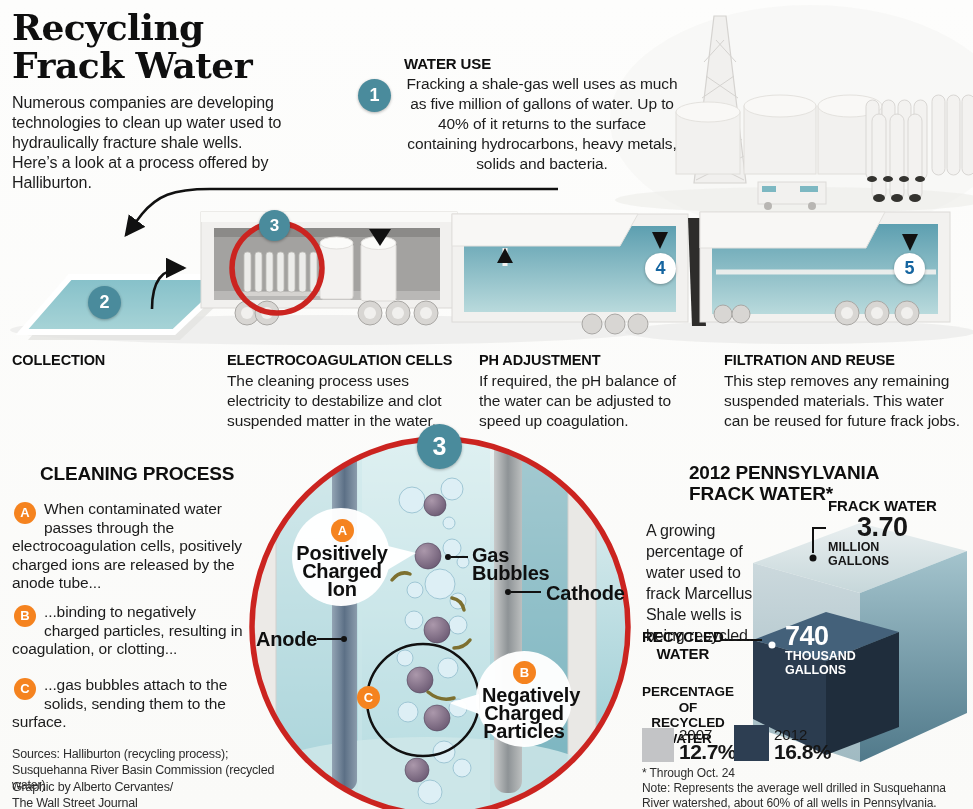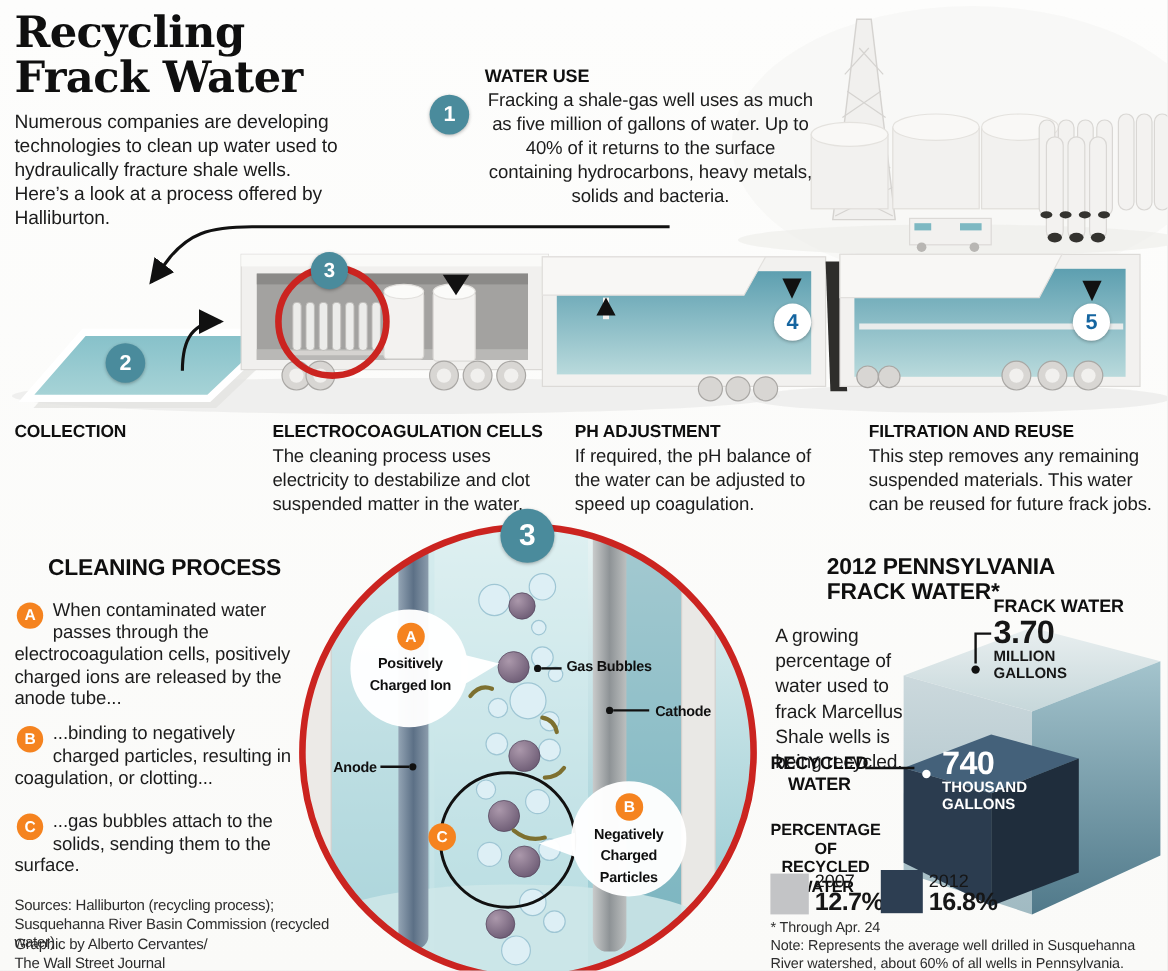--- a/index.html
+++ b/index.html
@@ -9,21 +9,21 @@
   svg{position:absolute;left:0;top:0;}
   .headline{font-family:"DejaVu Serif",serif;font-weight:bold;font-size:36px;line-height:38px;letter-spacing:-0.5px;color:#0f0f0f;}
   .body-txt{font-size:15.5px;line-height:20px;letter-spacing:-0.1px;color:#1c1c1c;}
   .sec-title{font-size:14.5px;font-weight:bold;letter-spacing:-0.1px;color:#0f0f0f;text-align:center;}
   .big-title{font-size:19px;line-height:21px;font-weight:bold;letter-spacing:-0.2px;color:#0f0f0f;}
   .badge{border-radius:50%;display:flex;align-items:center;justify-content:center;
          font-weight:bold;color:#fff;box-shadow:0 1px 3px rgba(0,0,0,.3);}
   .badge-teal{background:#4a8b9c;}
   .badge-white{background:#fff;color:#1565a0;}
   .badge-orange{background:#f5831f;box-shadow:none;}
-  .lbl{font-size:12px;line-height:18px;font-weight:bold;color:#0f0f0f;letter-spacing:-0.2px;}
+  .lbl{font-size:20px;line-height:18px;font-weight:bold;color:#0f0f0f;letter-spacing:-0.2px;}
   .small-txt{font-size:12px;line-height:14.5px;letter-spacing:-0.1px;color:#2d2d2d;}
   .wsj-note{font-size:12.5px;line-height:15.5px;letter-spacing:-0.2px;color:#2d2d2d;}
   .white{color:#fff;}
   .ctr{text-align:center;}
 </style>
 </head>
 <body>
 
 <div id="canvas">
 
@@ -353,21 +353,21 @@
 <div class="abs lbl ctr" style="left:482px;top:686px;width:84px;">Negatively Charged Particles</div>
 
 <div class="abs big-title" style="left:660px;top:462px;margin-left:29px;">
   <div>2012 PENNSYLVANIA</div>
   <div>FRACK WATER*</div>
 </div>
 <div class="abs body-txt" style="left:646px;top:520px;width:112px;font-size:16px;line-height:21px;">A growing percentage of water used to frack Marcellus Shale wells is being recycled.</div>
 
 <div class="abs" style="left:828px;top:497px;">
   <div class="sec-title" style="font-size:15px;">FRACK WATER</div>
-  <div style="font-size:27px;font-weight:bold;line-height:26px;letter-spacing:-0.5px;">3.70</div>
+  <div style="font-size:27px;font-weight:bold;line-height:26px;letter-spacing:-0.5px;text-align:center;">3.70</div>
   <div style="font-size:12.5px;font-weight:bold;line-height:14px;">MILLION</div>
   <div style="font-size:12.5px;font-weight:bold;line-height:14px;">GALLONS</div>
 </div>
 
 <div class="abs" style="left:642px;top:628px;">
   <div class="sec-title" style="font-size:15px;line-height:17px;">RECYCLED</div>
   <div class="sec-title" style="font-size:15px;line-height:17px;">WATER</div>
 </div>
 
 <div class="abs white" style="left:785px;top:623px;">
@@ -378,21 +378,21 @@
 
 <div class="abs sec-title" style="left:642px;top:684px;width:92px;font-size:13.5px;line-height:15.5px;">PERCENTAGE OF RECYCLED WATER</div>
 
 <div class="abs" style="left:642px;top:728px;width:32px;height:34px;background:#c3c4c6;"></div>
 <div class="abs" style="left:679px;top:726px;font-size:15px;">2007</div>
 <div class="abs" style="left:679px;top:740px;font-size:21px;font-weight:bold;letter-spacing:-0.5px;">12.7%</div>
 <div class="abs" style="left:734px;top:725px;width:35px;height:36px;background:#2d3e52;"></div>
 <div class="abs" style="left:774px;top:726px;font-size:15px;">2012</div>
 <div class="abs" style="left:774px;top:740px;font-size:21px;font-weight:bold;letter-spacing:-0.5px;">16.8%</div>
 
-<div class="abs small-txt" style="left:642px;top:766px;">* Through Apr. 24</div>
+<div class="abs small-txt" style="left:642px;top:766px;">* Through Oct. 24</div>
 <div class="abs small-txt" style="left:642px;top:781px;width:312px;">Note: Represents the average well drilled in Susquehanna River watershed, about 60% of all wells in Pennsylvania.</div>
 
 <div class="abs wsj-note" style="left:12px;top:747px;width:290px;">Sources: Halliburton (recycling process); Susquehanna River Basin Commission (recycled water)</div>
 <div class="abs wsj-note" style="left:12px;top:780px;">
   <div>Graphic by Alberto Cervantes/</div>
   <div>The Wall Street Journal</div>
 </div>
 
 </div>
 

